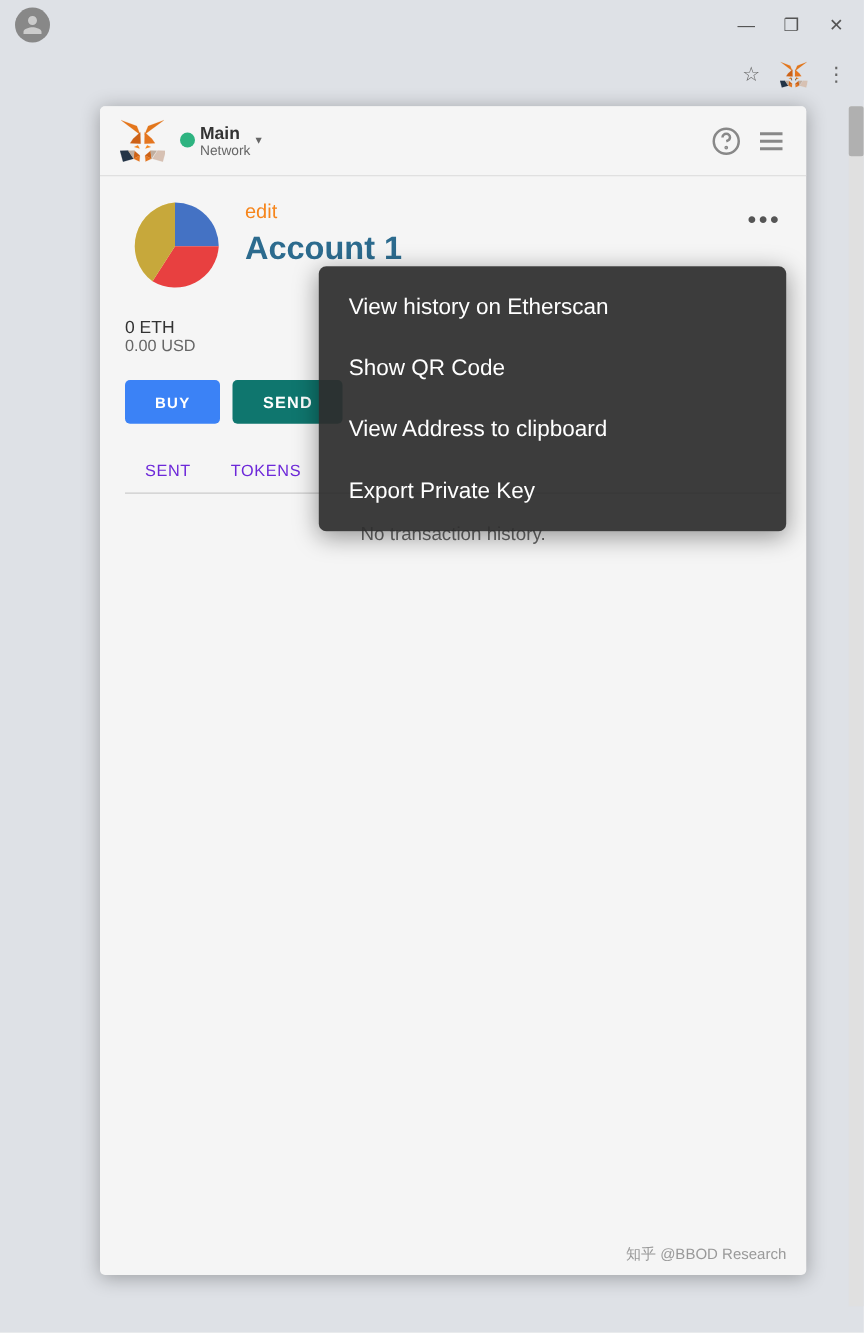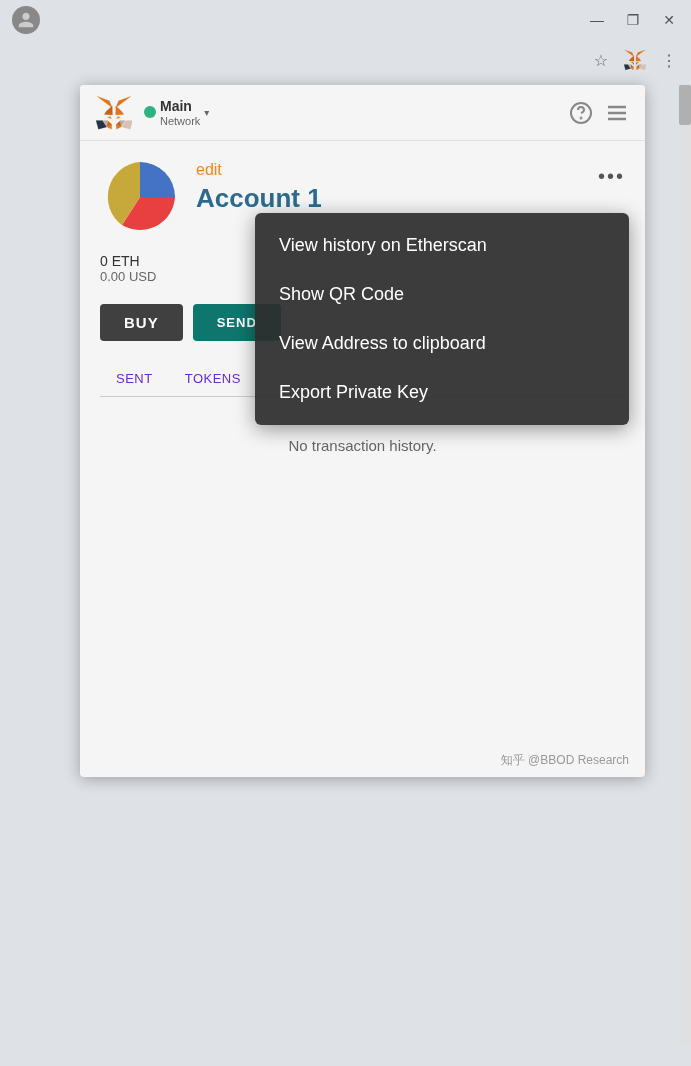--- a/index.html
+++ b/index.html
@@ -89,21 +89,21 @@
       align-items: center;
       justify-content: center;
     }
 
     
     .popup-container {
       position: absolute;
       left: 80px;
       top: 85px;
       width: 565px;
-      height: 692px;
+      height: 935px;
       background: #f5f5f5;
       box-shadow: 0 2px 15px rgba(0,0,0,0.3);
       border-radius: 4px;
       overflow: hidden;
     }
 
     
     .mm-header {
       background: #f5f5f5;
       height: 56px;
@@ -261,26 +261,26 @@
     
     .action-buttons {
       display: flex;
       gap: 10px;
       padding: 8px 20px 12px 20px;
       margin-top: 4px;
       position: relative;
     }
 
     .btn-buy {
-      background: #404040;
+      background: #3b82f6;
       color: white;
       border: none;
       padding: 10px 24px;
       border-radius: 4px;
-      font-size: 15px;
+      font-size: 12px;
       font-weight: bold;
       cursor: pointer;
       text-transform: uppercase;
       letter-spacing: 1px;
     }
 
     .btn-send {
       background: #0f766e;
       color: white;
       border: none;
@@ -313,21 +313,20 @@
 
     
     .transaction-area {
       padding: 24px 20px;
     }
 
     .no-history {
       color: #666;
       font-size: 15px;
       text-align: center;
-      margin-top: 16px;
     }
 
     
     .scrollbar {
       position: absolute;
       right: 0;
       top: 85px;
       width: 12px;
       height: 960px;
       background: #e0e0e0;

